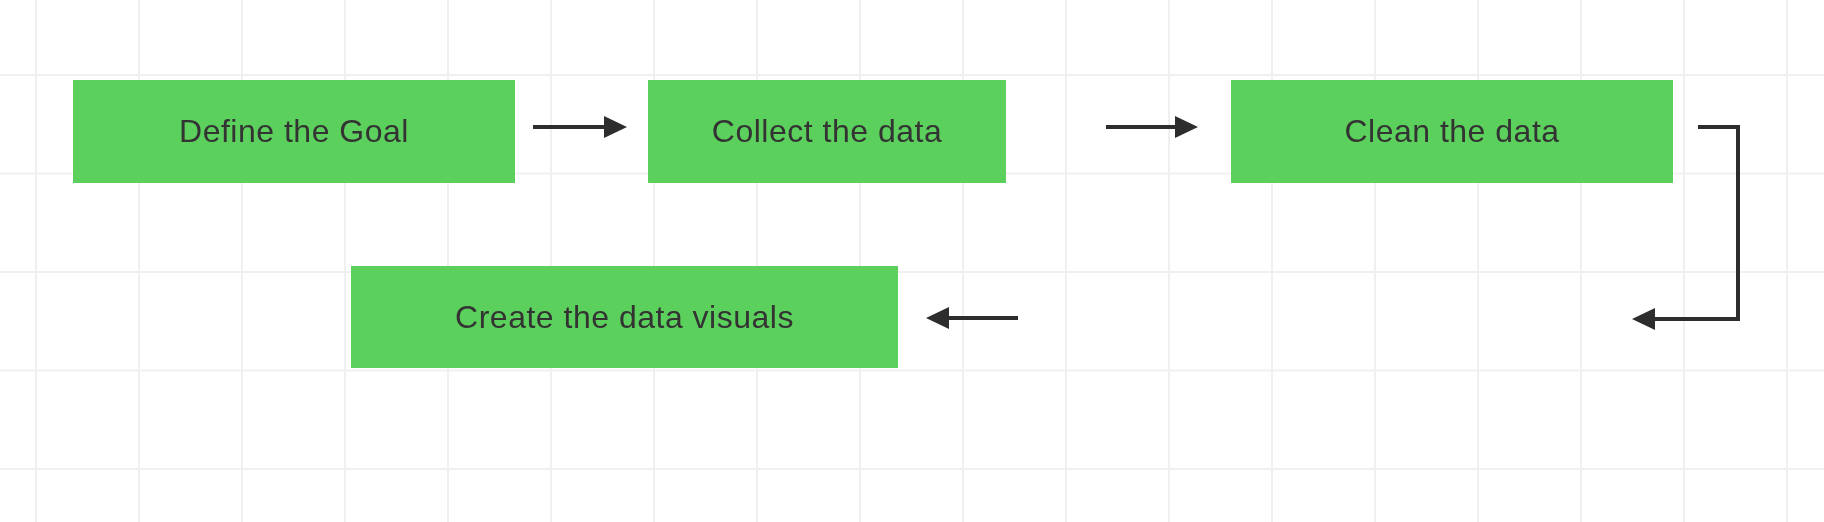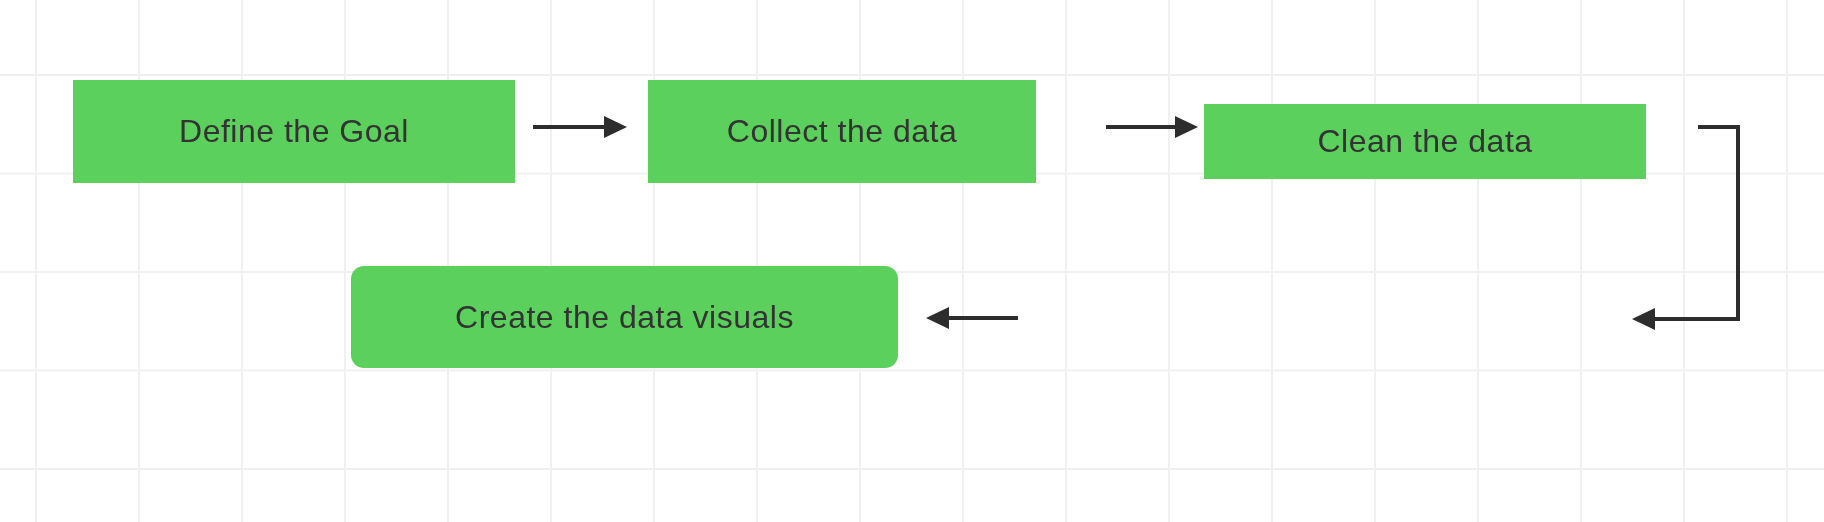--- a/index.html
+++ b/index.html
@@ -30,23 +30,23 @@
     color: var(--node-text-color);
     display: flex;
     align-items: center;
     justify-content: center;
     font-size: 32px;
     font-weight: 500;
     letter-spacing: 0.5px;
     white-space: nowrap;
   }
   .n1 { left: 73px;   top: 80px;  width: 442px; height: 103px; }
-  .n2 { left: 648px;  top: 80px;  width: 388px; height: 103px; }
-  .n3 { left: 1204px; top: 80px;  width: 442px; height: 75px; margin-top: 24px; }
-  .n4 { left: 351px;  top: 266px; width: 547px; height: 102px; border-radius: 13px; }
+  .n2 { left: 648px;  top: 80px;  width: 358px; height: 103px; }
+  .n3 { left: 1231px; top: 80px;  width: 442px; height: 103px; }
+  .n4 { left: 351px;  top: 266px; width: 547px; height: 102px; }
   .n5 { left: 1045px; top: 266px; width: 547px; height: 102px; }
   svg.connectors {
     position: absolute;
     left: 0; top: 0;
     width: 1824px;
     height: 522px;
     pointer-events: none;
   }
   svg.connectors g { pointer-events: all; }
   svg.connectors line, svg.connectors path {

